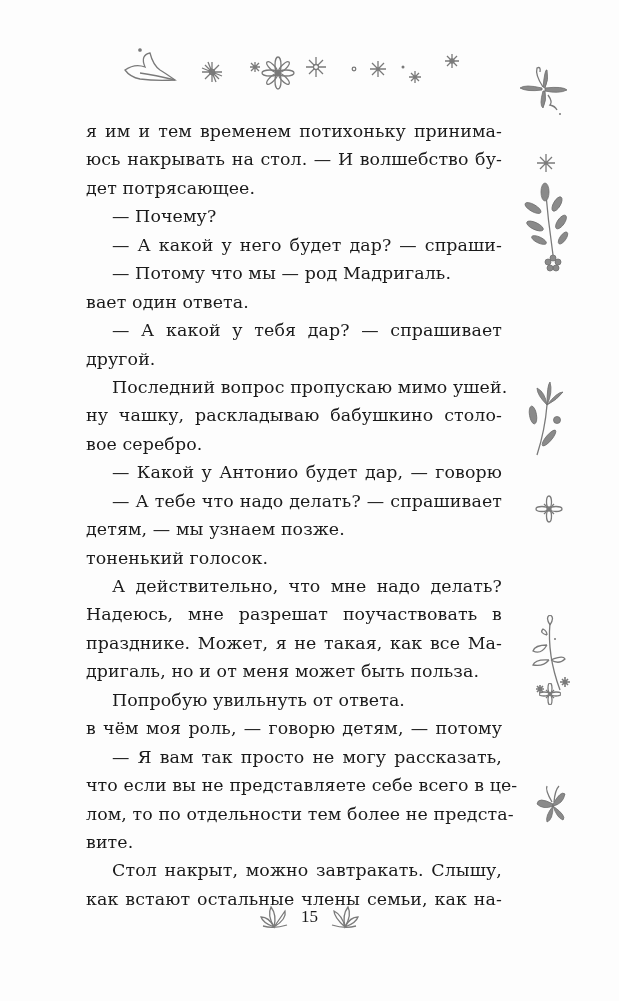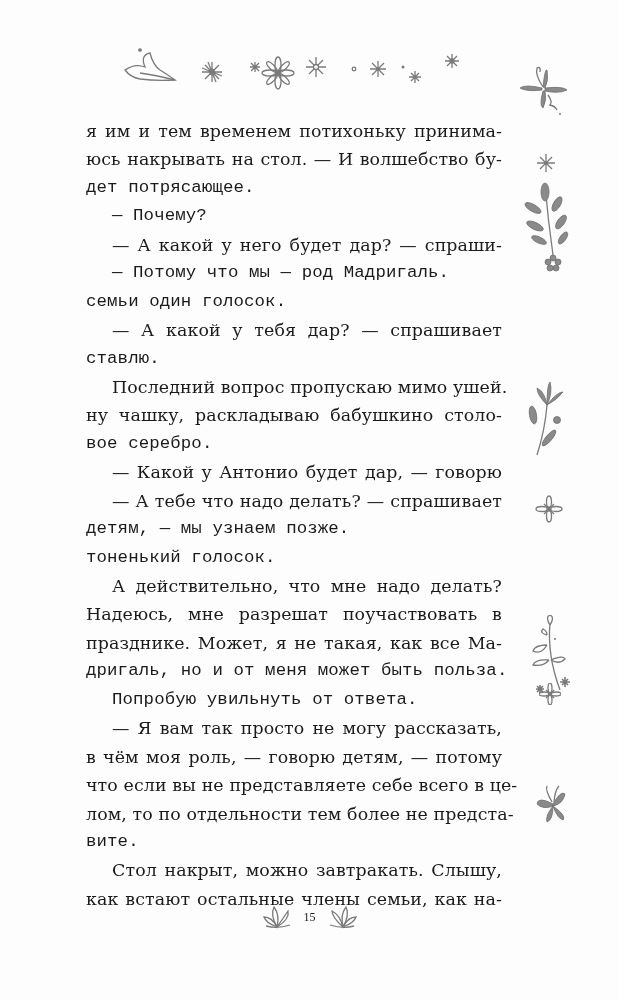--- a/index.html
+++ b/index.html
@@ -36,35 +36,34 @@
     }
     .text-block .line {
       display: block;
       white-space: nowrap;
       text-align: justify;
       text-align-last: justify;
       height: 28.45px;
     }
     .text-block .line.last {
       text-align-last: left;
-      font-family: Liberation Mono, monospace;
     }
     .text-block .line.indent {
       padding-left: 26px;
     }
     .footer {
       position: absolute;
       left: 0; top: 905px;
       width: 619px;
       display: flex; justify-content: center; align-items: center;
       gap: 8px;
     }
     .page-number {
       font-family: "Liberation Serif", "DejaVu Serif", serif;
-      font-size: 12px;
+      font-size: 17px;
       color: #1a1a1a;
       padding: 0 4px;
     }
     .orn { stroke: #7a7a7a; fill: none; stroke-width: 1.3; }
     .orn-fill { fill: #8a8a8a; stroke: #6f6f6f; stroke-width: 0.8; }
   </style>
 </head>
 <body>
 
 <div class="page">
@@ -202,37 +201,37 @@
     </svg>
   </div>
 
   <div class="text-block" id="text-block">
       <span class="line">я им и тем временем потихоньку принима-</span>
       <span class="line">юсь накрывать на стол. — И волшебство бу-</span>
       <span class="line last">дет потрясающее.</span>
       <span class="line indent last">— Почему?</span>
       <span class="line indent">— А какой у него будет дар? — спраши-</span>
       <span class="line indent last">— Потому что мы — род Мадригаль.</span>
-      <span class="line last">семьи один голосок.</span>
+      <span class="line last">вает один ответа.</span>
       <span class="line indent">— А какой у тебя дар? — спрашивает</span>
-      <span class="line last">ставлю.</span>
+      <span class="line last">другой.</span>
       <span class="line indent">Последний вопрос пропускаю мимо ушей.</span>
       <span class="line">ну чашку, раскладываю бабушкино столо-</span>
       <span class="line last">вое серебро.</span>
       <span class="line indent">— Какой у Антонио будет дар, — говорю</span>
       <span class="line indent">— А тебе что надо делать? — спрашивает</span>
       <span class="line last">детям, — мы узнаем позже.</span>
       <span class="line last">тоненький голосок.</span>
       <span class="line indent">А действительно, что мне надо делать?</span>
       <span class="line">Надеюсь, мне разрешат поучаствовать в</span>
       <span class="line">празднике. Может, я не такая, как все Ма-</span>
       <span class="line last">дригаль, но и от меня может быть польза.</span>
       <span class="line indent last">Попробую увильнуть от ответа.</span>
+      <span class="line">в чём моя роль, — говорю детям, — потому</span>
       <span class="line indent">— Я вам так просто не могу рассказать,</span>
-      <span class="line">в чём моя роль, — говорю детям, — потому</span>
       <span class="line">что если вы не представляете себе всего в це-</span>
       <span class="line">лом, то по отдельности тем более не предста-</span>
       <span class="line last">вите.</span>
       <span class="line indent">Стол накрыт, можно завтракать. Слышу,</span>
       <span class="line">как встают остальные члены семьи, как на-</span>
     </div>
 
   <div class="footer">
     <svg width="30" height="24" viewBox="0 0 30 24">
       <g class="orn">

